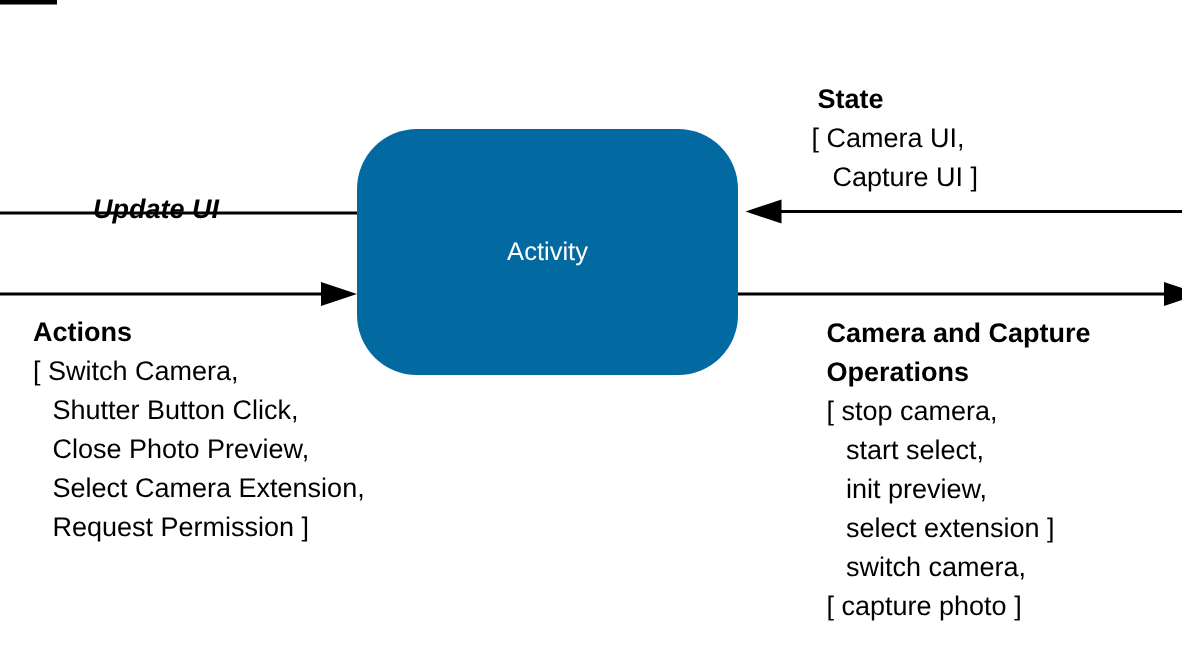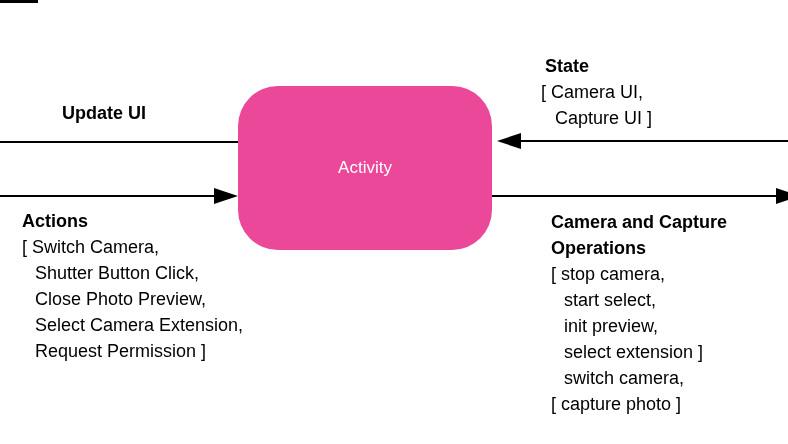--- a/index.html
+++ b/index.html
@@ -38,21 +38,21 @@
     position: absolute;
     width: 0; height: 0;
     border-top: 8px solid transparent;
     border-bottom: 8px solid transparent;
     border-right: 24px solid #000000;
   }
   .node {
     position: absolute;
     left: 238px; top: 86px;
     width: 254px; height: 164px;
-    background: #ec4899;
+    background: #0369a1;
     border-radius: 40px;
     display: flex;
     align-items: center;
     justify-content: center;
   }
   .node-label {
     color: #ffffff;
     font-size: 17px;
   }
   .txt {
@@ -75,21 +75,21 @@
     padding-left: 14px;
   }
 </style>
 </head>
 <body>
 
 <div class="canvas">
 
   <div class="artifact-bar"></div>
 
-  <div class="txt" style="left:62px; top:100px;">
+  <div class="txt" style="left:62px; top:126px;font-style:italic;">
     <div class="title">Update UI</div>
   </div>
   <div class="hline" style="left:0; top:141px; width:238px;"></div>
 
   <div class="hline" style="left:0; top:195px; width:220px;"></div>
   <div class="arrow-right" style="left:214px; top:188px;"></div>
 
   <div class="node">
     <span class="node-label">Activity</span>
   </div>

